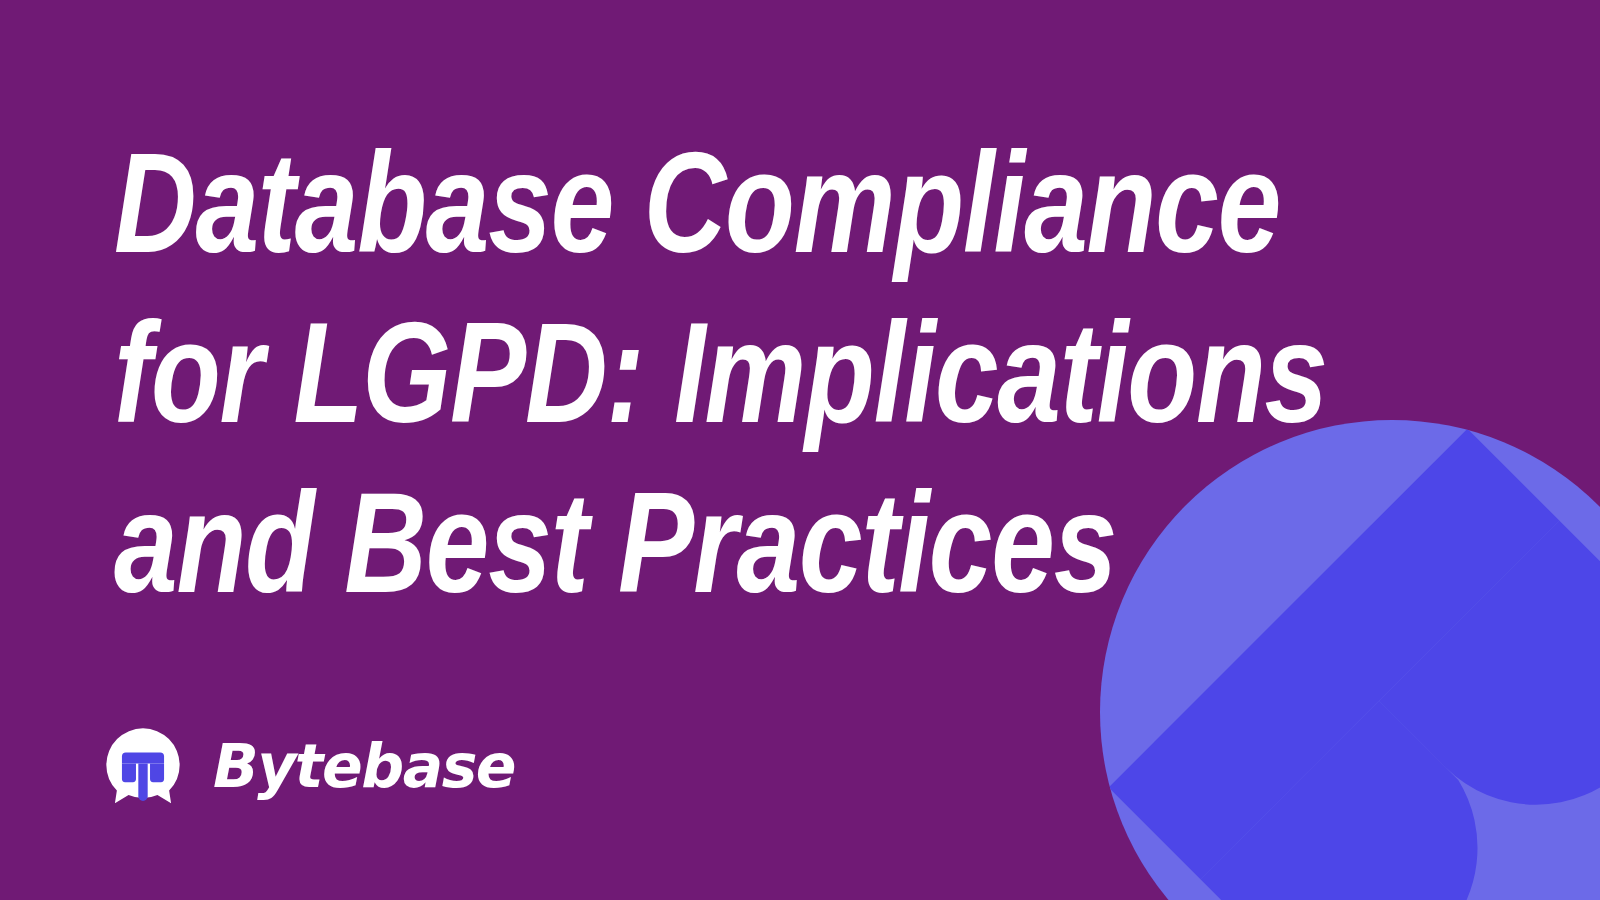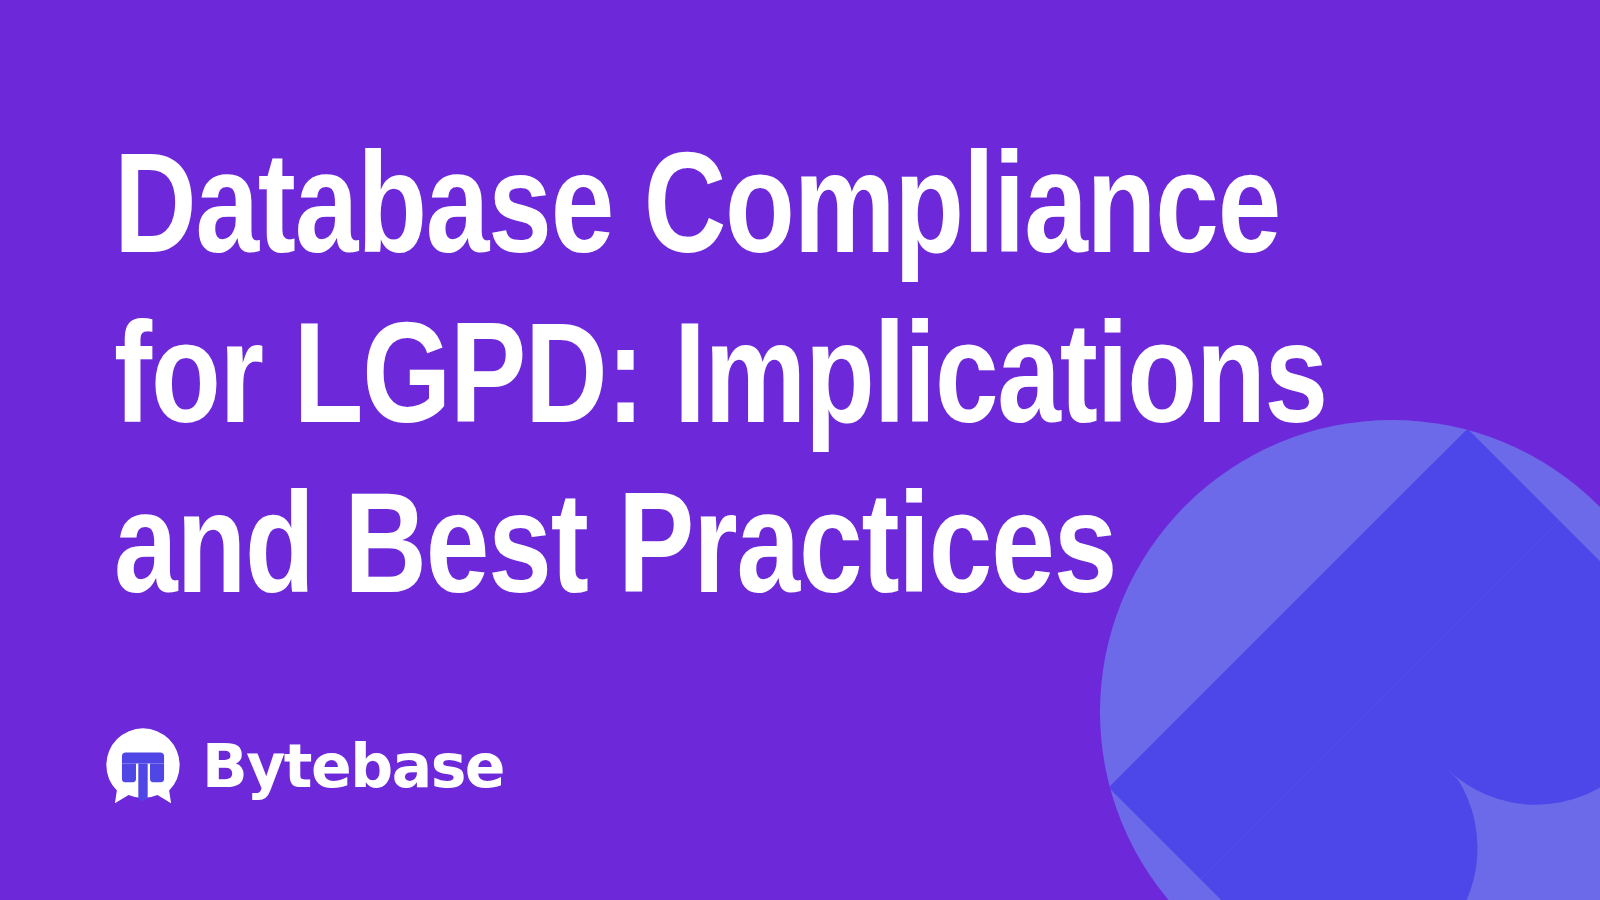--- a/index.html
+++ b/index.html
@@ -46,39 +46,39 @@
     transform-origin: left center;
   }
 
   
   #logo-lockup {
     position: absolute;
     left: 104px;
     top: 724px;
     display: flex;
     align-items: center;
-    gap: 20px;
+    gap: 31px;
     height: 82px;
   }
   #logo-mark { width: 78px; height: 78px; display:block; flex:none; }
   #wordmark {
     font-family: "DejaVu Sans", "Liberation Sans", sans-serif;
     font-weight: 700;
     font-size: 60px;
     line-height: 60px;
     letter-spacing: -1.5px;
     color: #FFFFFF;
     white-space: nowrap;
     transform: translateY(1px);
   }
 </style>
 </head>
 <body style="background: rgb(79, 70, 229);">
 
-<div id="card" style="background: #6d28d9;">
+<div id="card" style="background: #701a75; font-style: italic;">
 
   <svg id="watermark" viewBox="0 0 1600 900" width="1600" height="900" aria-hidden="true">
     <defs>
 
       <g id="bee">
 
         <path d="M -150,-215 L -40,-215 L -40,215 L -150,215 Z"></path>
 
         <path d="M -40,-215 L 40,-215 A 108 108 0 0 1 40,1 L -40,1 Z"></path>
 

